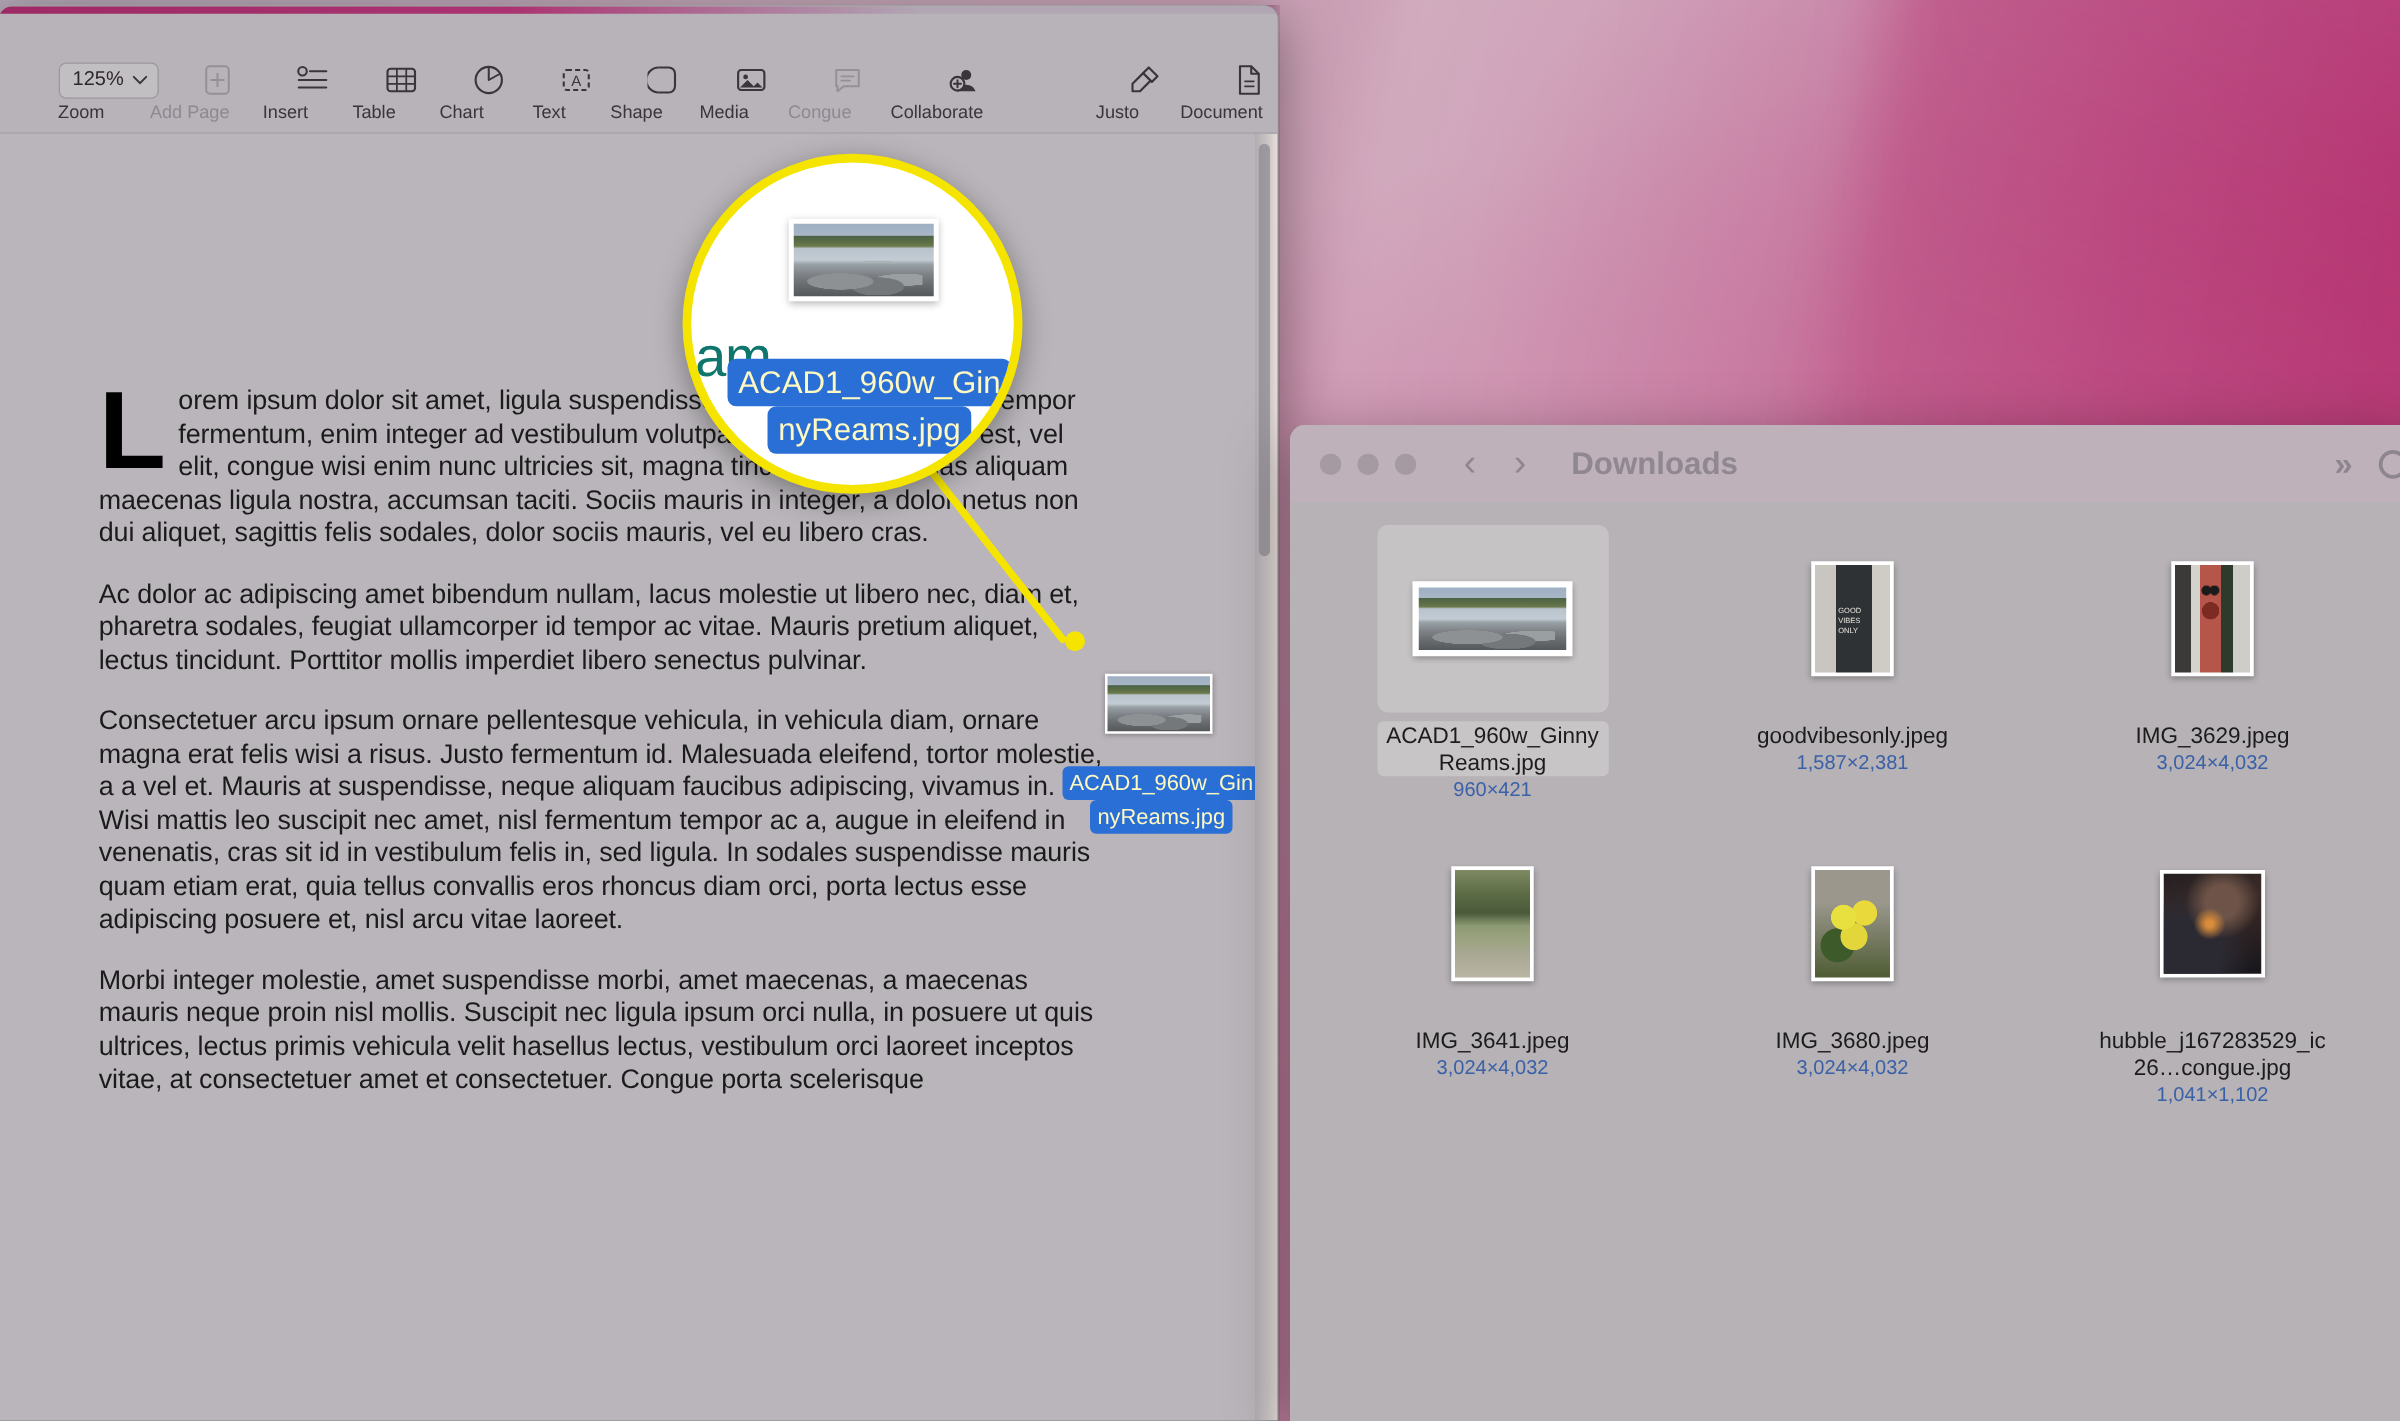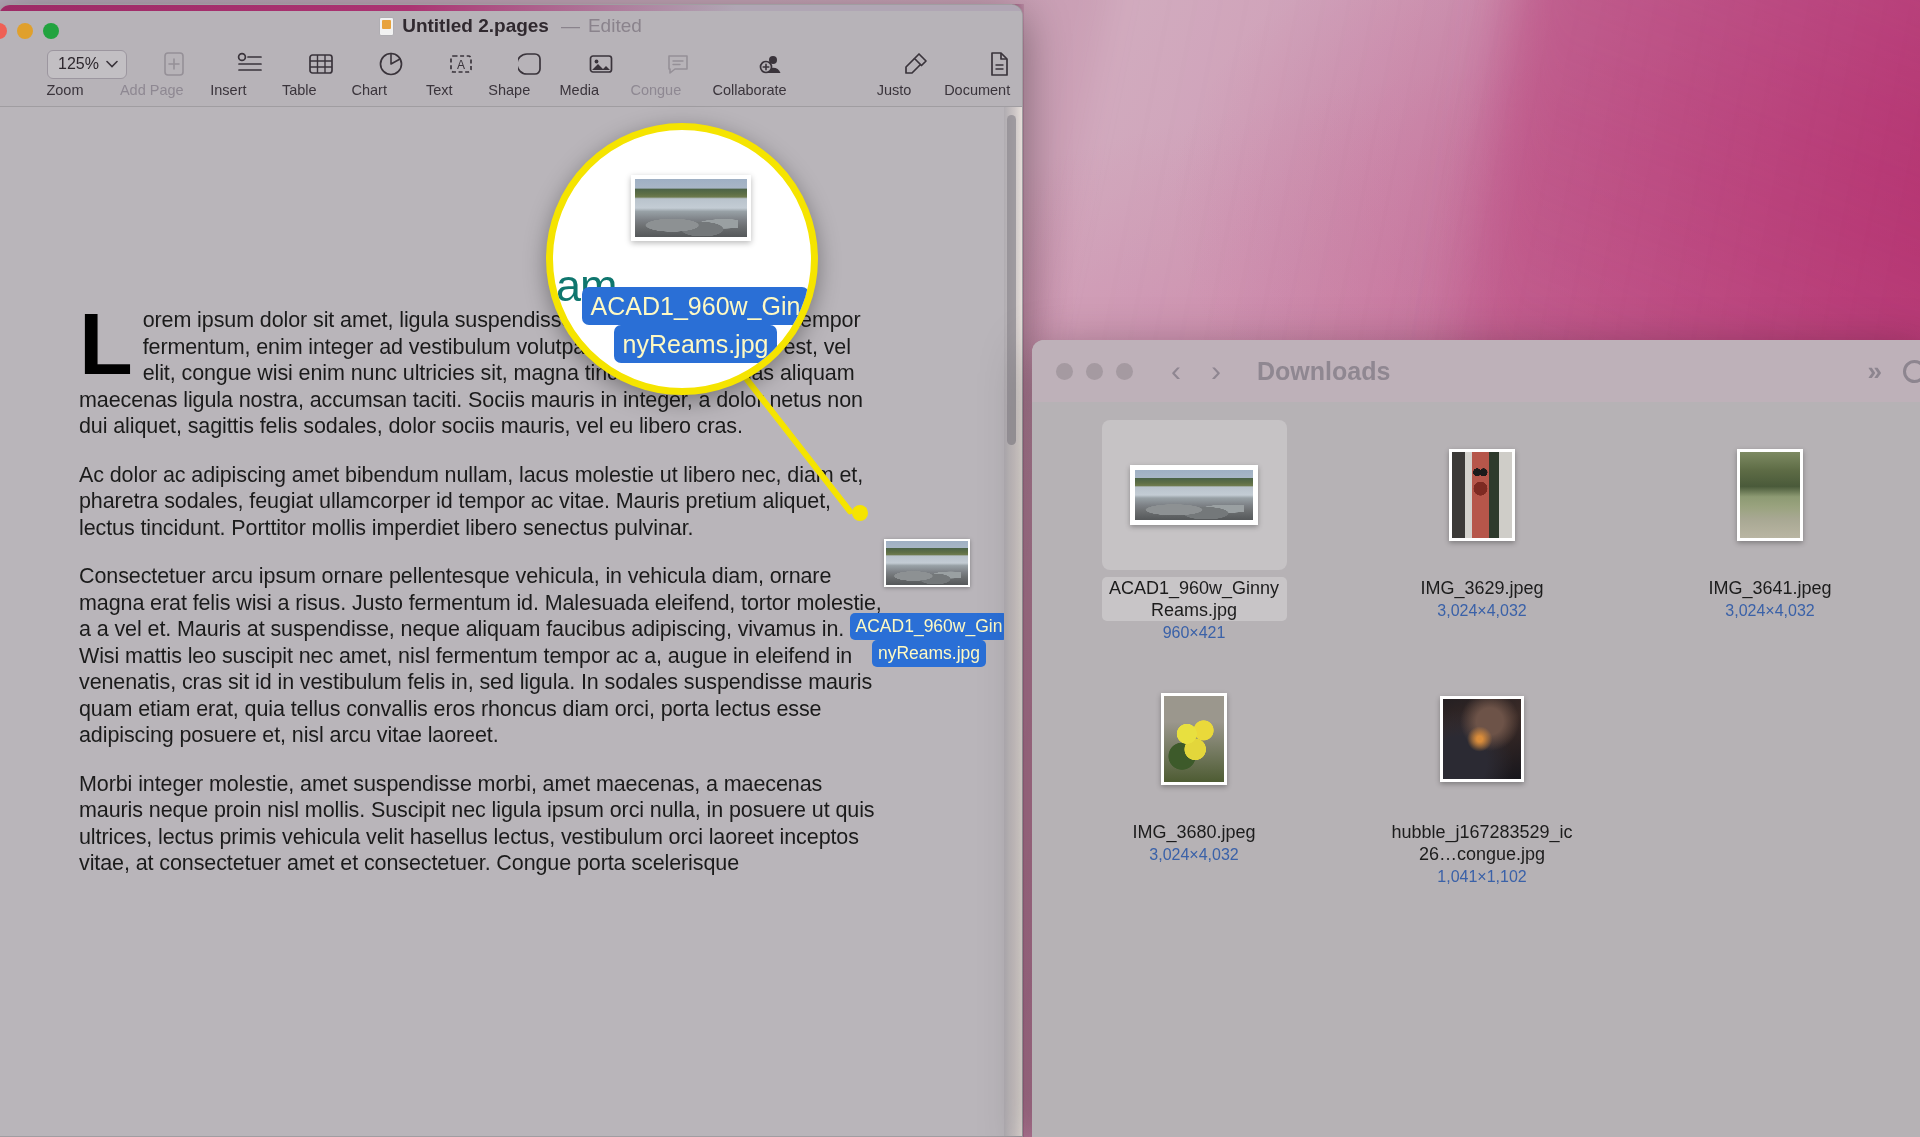--- a/index.html
+++ b/index.html
@@ -373,33 +373,20 @@
   <div class="band1"></div>
   <div class="band2"></div>
 </div>
 
 <div id="pages-outer-border"></div>
 
 <div id="pages-window">
 
   <div id="pages-strip"></div>
 
-  <div id="pages-titlebar">
-    <div class="traffic">
-      <span class="light red"></span>
-      <span class="light yellow"></span>
-      <span class="light green"></span>
-    </div>
-    <div id="pages-title">
-      <span class="docicon"></span>
-      <span>Untitled 2.pages</span>
-      <span class="dash">—</span>
-      <span class="edited">Edited</span>
-    </div>
-  </div>
 
   <div id="pages-toolbar">
 
     <div class="tb-item" style="margin-left:20px;width:92px">
       <div class="glyph">
         <span class="zoombox">
           <span>125%</span>
           <svg width="12" height="8" viewBox="0 0 12 8">
             <path d="M1 1.5L6 6.5L11 1.5" stroke="#3a343b" stroke-width="1.6" fill="none" stroke-linecap="round"></path>
           </svg>
@@ -589,20 +576,29 @@
       <div class="fitem selected">
         <div class="thumbwrap">
           <div class="thumb t-lake">
             <div class="lakeimg"></div>
           </div>
         </div>
         <div class="fname">ACAD1_960w_GinnyReams.jpg</div>
         <div class="fdim">960×421</div>
       </div>
 
+      <div class="fitem">
+        <div class="thumbwrap">
+          <div class="thumb t-vert">
+            <div class="im-goodvibes"></div>
+          </div>
+        </div>
+        <div class="fname">goodvibesonly.jpeg</div>
+        <div class="fdim">1,587×2,381</div>
+      </div>
 
       <div class="fitem">
         <div class="thumbwrap">
           <div class="thumb t-vert">
             <div class="im-3629"></div>
           </div>
         </div>
         <div class="fname">IMG_3629.jpeg</div>
         <div class="fdim">3,024×4,032</div>
       </div>

